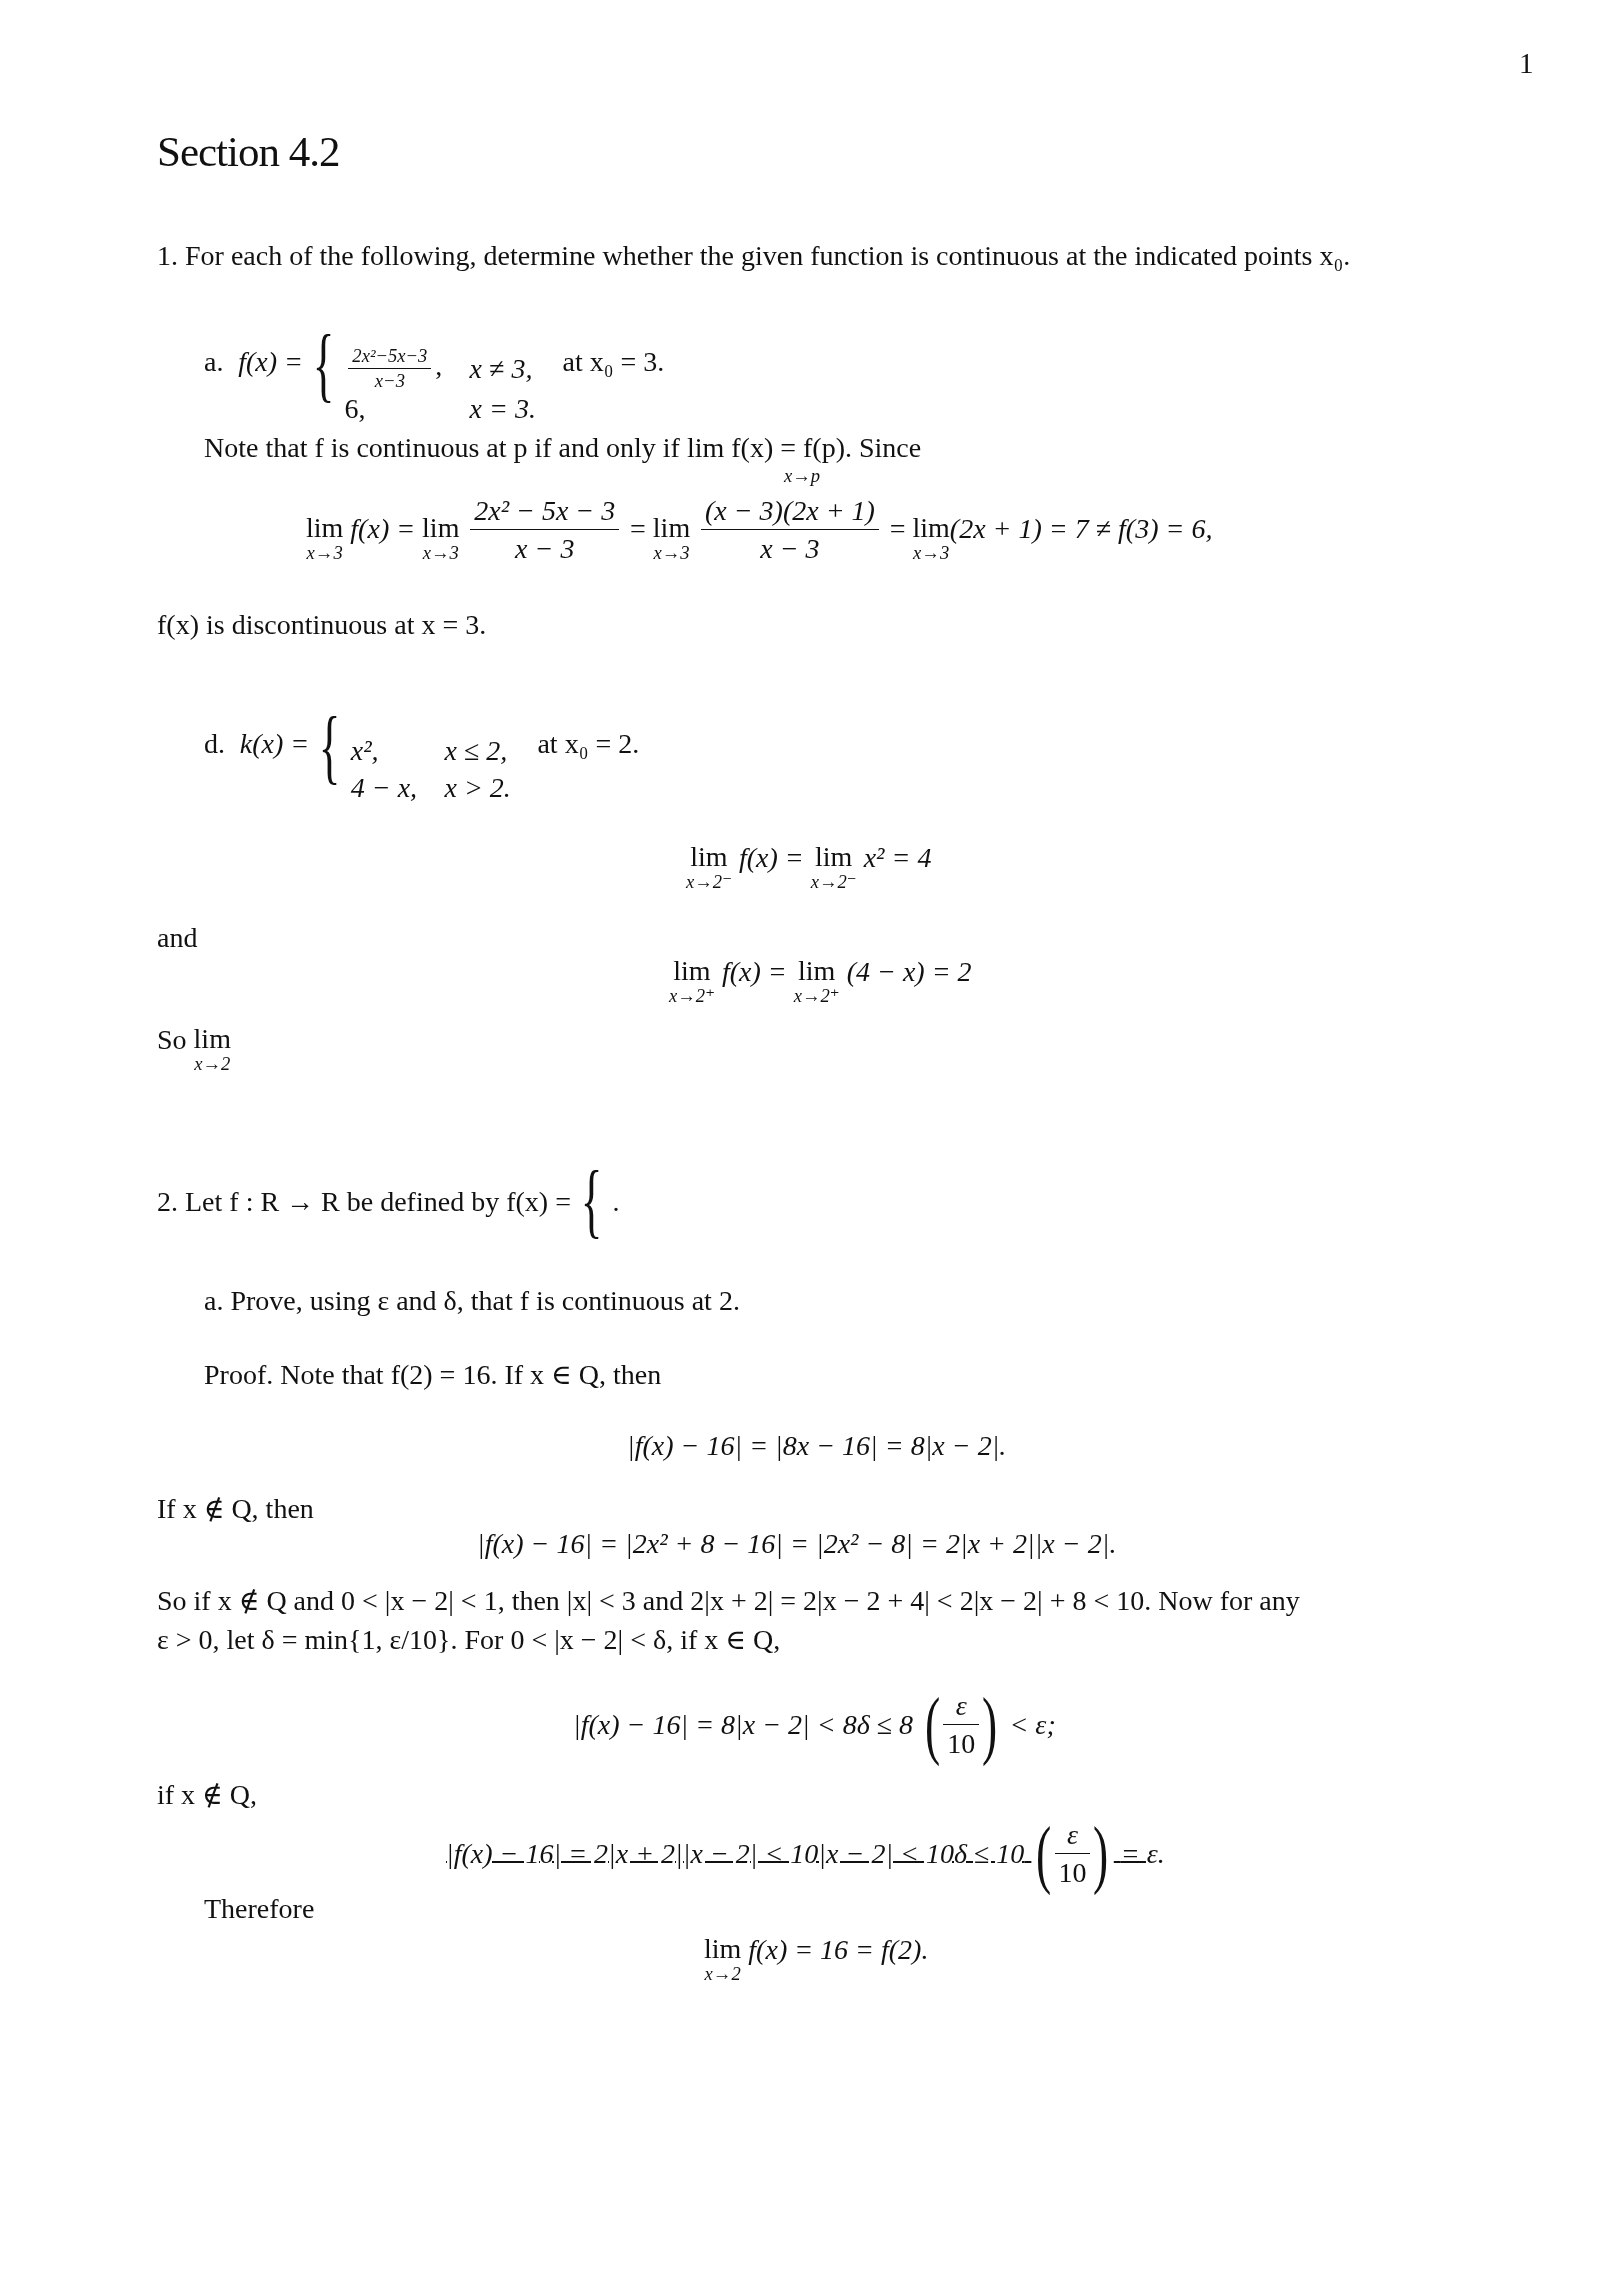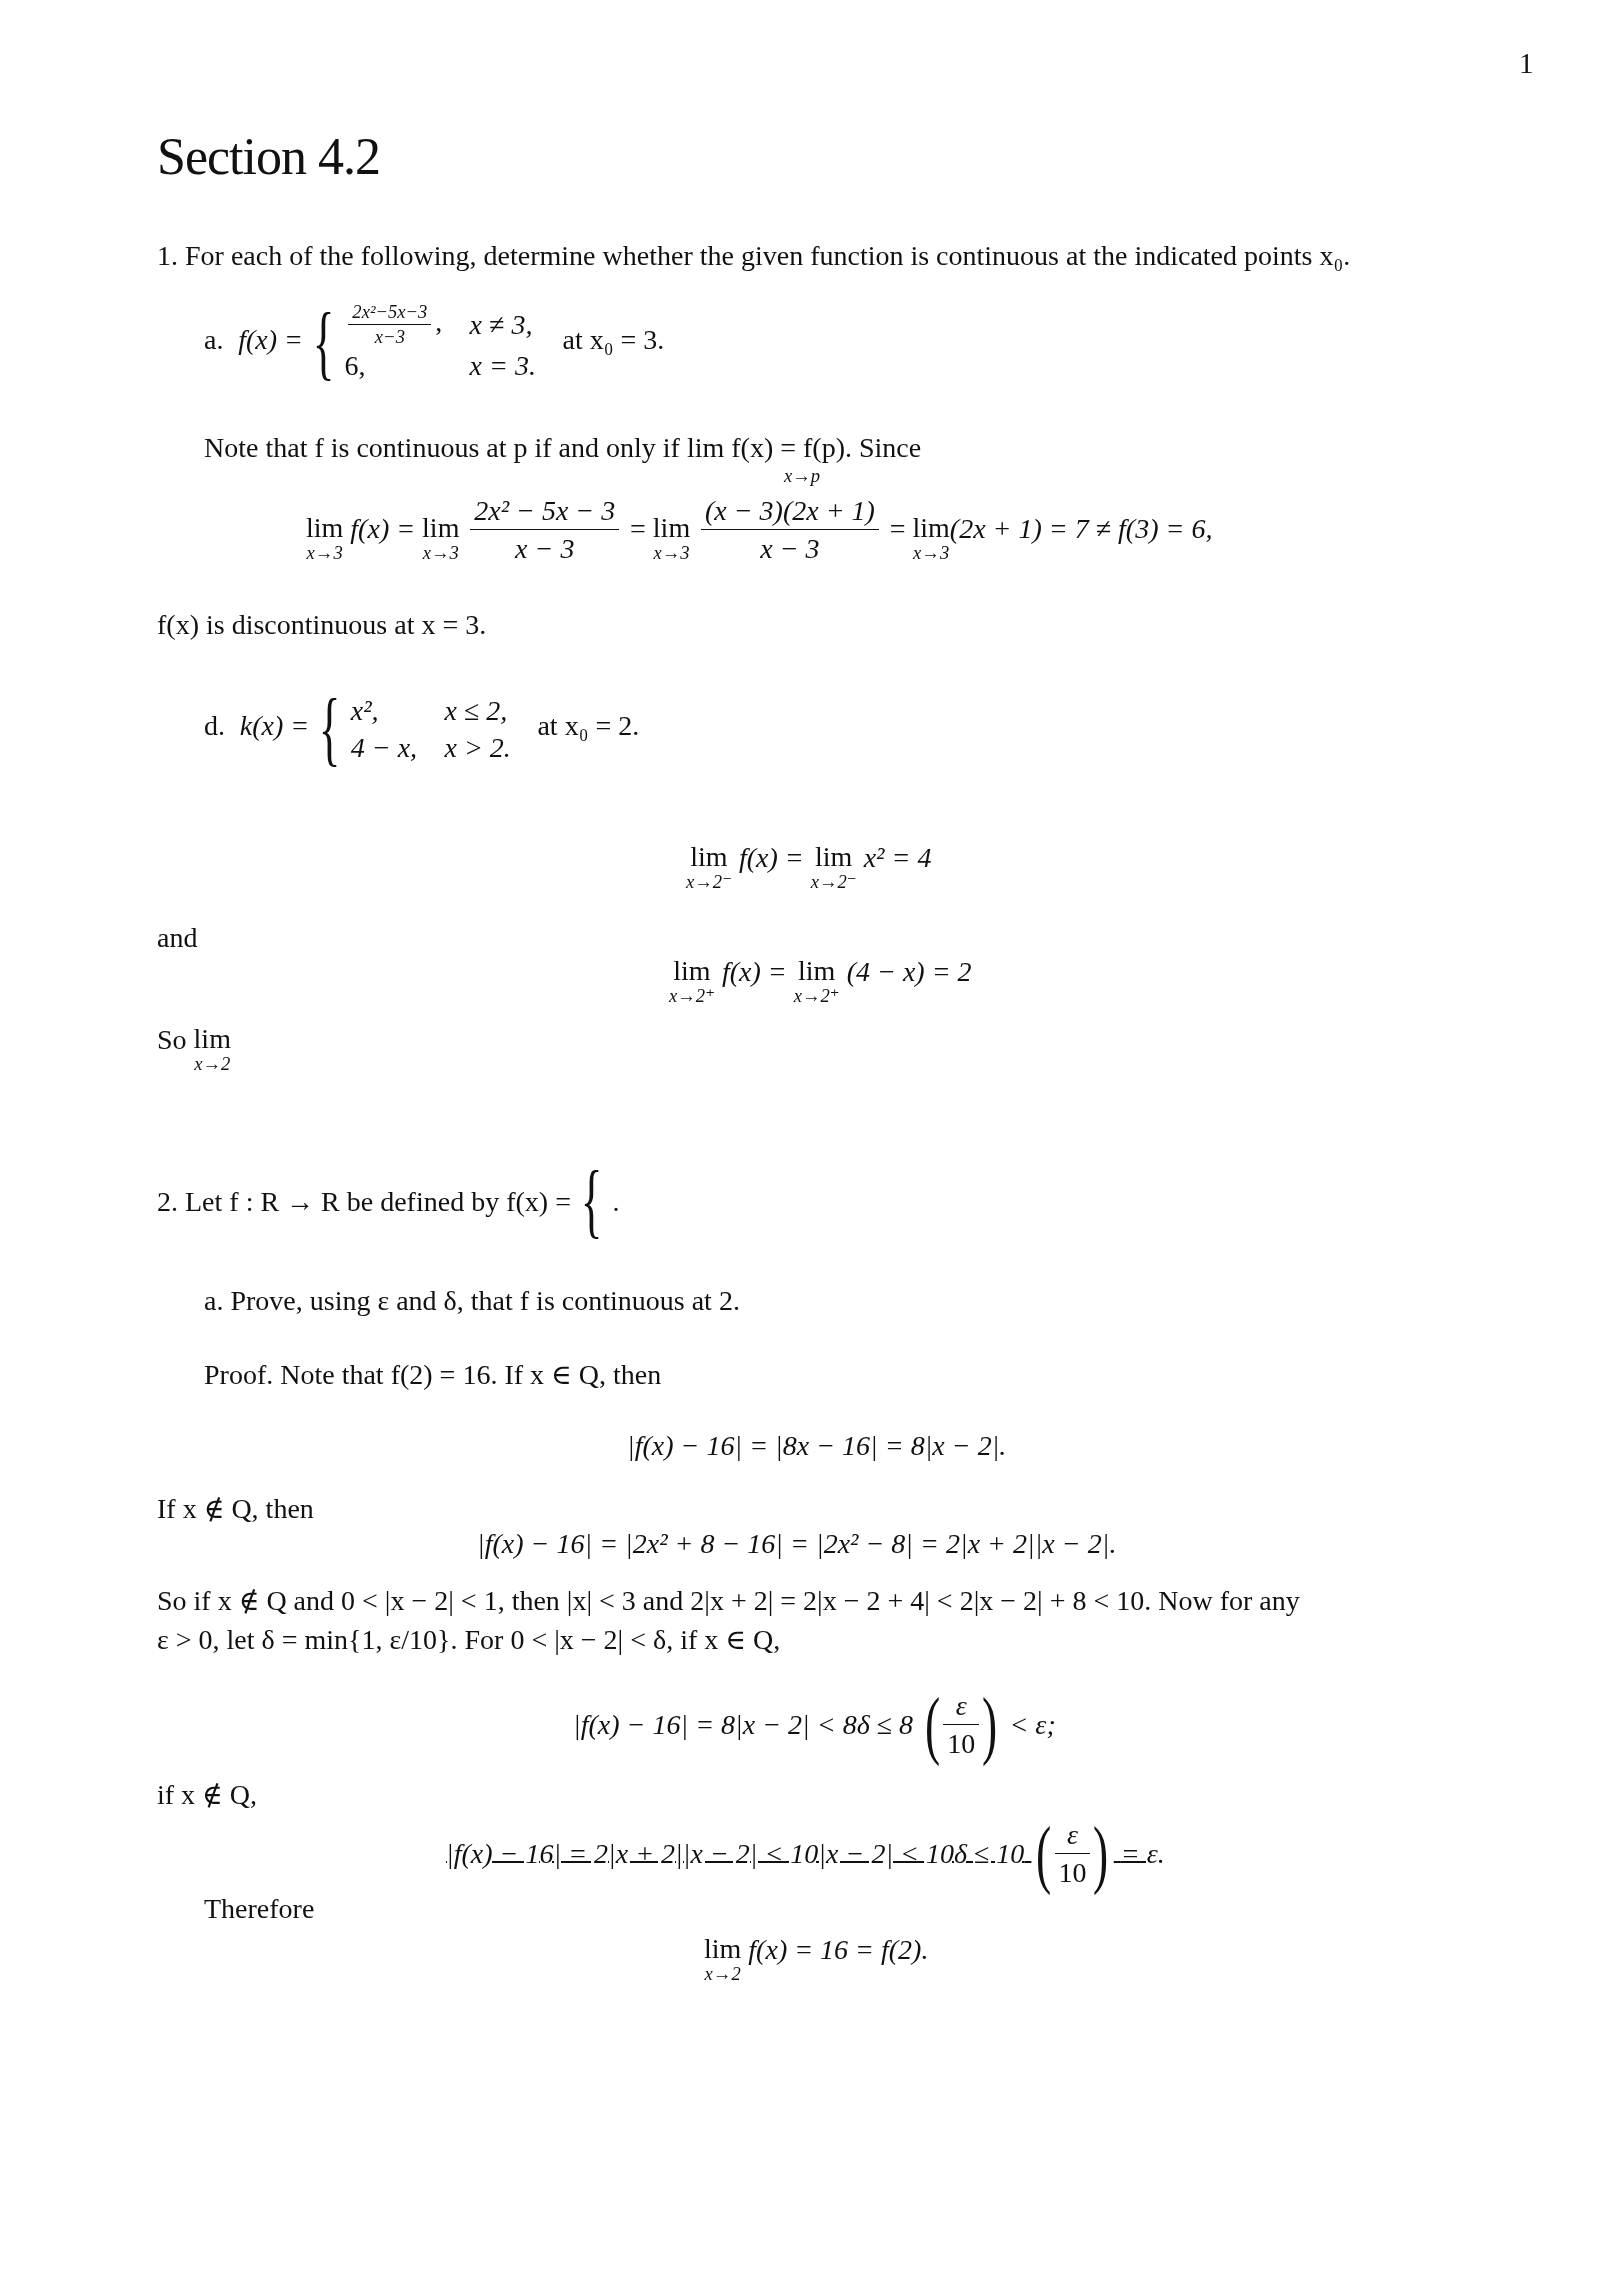--- a/index.html
+++ b/index.html
@@ -3,34 +3,34 @@
 <meta charset="utf-8">
 <style>
   html, body { margin: 0; padding: 0; background: #ffffff; }
   body { width: 1621px; height: 2293px; position: relative; overflow: hidden;
          font-family: "Liberation Serif", "DejaVu Serif", serif; color: #111; }
   .abs { position: absolute; white-space: nowrap; }
   .txt { font-size: 28px; line-height: 33px; }
   .m { font-style: italic; }
   .up { font-style: normal; }
   .page-num { font-size: 29px; }
-  .section-title { font-size: 52px; letter-spacing: -1px; }
+  .section-title { font-size: 43px; letter-spacing: -1px; }
   
   .lim { display: inline-block; vertical-align: top; text-align: center; position: relative; }
   .lim .w { display: block; font-style: normal; line-height: 31px; }
   .lim .sub { display: block; font-size: 18.6px; line-height: 19.6px; font-style: italic; }
   
   .frac { display: inline-block; vertical-align: middle; text-align: center; margin: 0 3.9px; }
   .frac .num { display: block; padding: 0 3.9px 2px; border-bottom: 1.6px solid #111; }
   .frac .den { display: block; padding: 2px 3.9px 0; }
   .frac.small { font-size: 18.6px; line-height: 19.6px; }
   
   .brace { display: inline-block; vertical-align: middle; font-size: 82px; line-height: 82px;
            transform: scaleX(0.55); font-weight: 200; margin: 0 -5.9px; }
-  .cases { display: inline-block; vertical-align: middle; }
+  .cases { display: inline-block; vertical-align: middle; margin-top: 44px; }
   .cases table { border-collapse: collapse; }
   .cases td { padding: 0 27.4px 0 0; line-height: 37px; font-size: 28px; }
   .paren { display: inline-block; vertical-align: middle; font-size: 76px; line-height: 76px; transform: scaleX(0.6); font-weight: 200; }
 </style>
 </head>
 <body>
 
 <div class="abs page-num" style="left:1519px; top:47px;">1</div>
 
 <div class="abs section-title" style="left:157px; top:127px;">Section 4.2</div>

